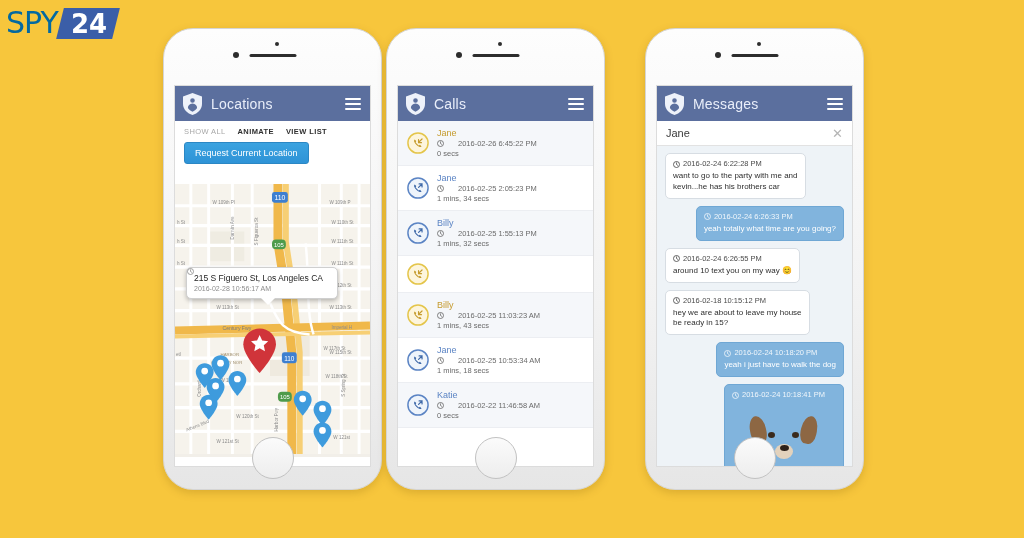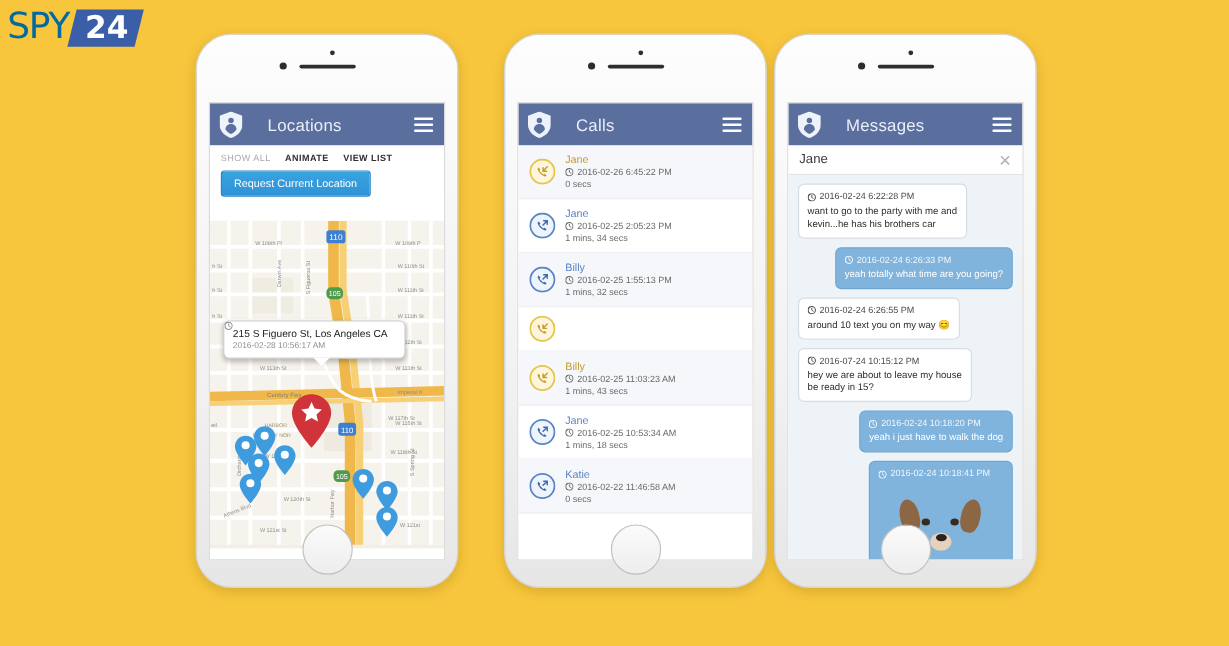--- a/index.html
+++ b/index.html
@@ -27,21 +27,21 @@
 
   
   .phone {
     position: absolute; top: 28px; width: 219px; height: 462px;
     background: linear-gradient(180deg,#fdfdfd 0%,#f2f2f2 60%,#e6e6e6 100%);
     border-radius: 30px;
     border: 1px solid #d5d5d5;
     box-shadow: 0 3px 9px rgba(120,80,0,0.22);
   }
   .phone.p1 { left: 163px; }
-  .phone.p2 { left: 420px; }
+  .phone.p2 { left: 386px; }
   .phone.p3 { left: 645px; }
 
   .notch { position: absolute; top: 0; left: 0; right: 0; height: 56px; }
   .speaker {
     position: absolute; top: 25px; left: 50%; transform: translateX(-50%);
     width: 47px; height: 3px; background: #2d2d2d; border-radius: 2px;
   }
   .cam {
     position: absolute; top: 23px; left: 50%; margin-left: -40px;
     width: 6px; height: 6px; background: #2d2d2d; border-radius: 50%;
@@ -64,21 +64,21 @@
   }
 
   
   .appbar {
     height: 35px; background: #5b6f9e;
     display: flex; align-items: center; padding: 0 8px;
     position: relative;
   }
   .shield { width: 19px; height: 22px; flex: 0 0 19px; }
   .appbar-title {
-    color: #e9eefa; font-size: 14px; margin-left: 21px; letter-spacing: .2px;
+    color: #e9eefa; font-size: 14px; margin-left: 9px; letter-spacing: .2px;
   }
   .burger {
     position: absolute; right: 9px; top: 50%; transform: translateY(-50%);
     width: 16px; height: 12px; display: flex; flex-direction: column;
     justify-content: space-between; cursor: pointer;
   }
   .burger i { display: block; height: 2px; background: #fff; border-radius: 1px; }
 
   
   .loc-tabs {
@@ -114,21 +114,21 @@
   .calls-list { height: 347px; overflow: hidden; background: #fff; }
   .call-row {
     display: flex; align-items: center; gap: 8px;
     padding: 7px 9px; border-bottom: 1px solid #eceef2;
   }
   .call-row.alt { background: #f5f7fa; }
   .call-icon { width: 22px; height: 22px; flex: 0 0 22px; }
   .call-meta { min-width: 0; }
   .call-name { font-size: 9px; color: #5b84c4; margin-bottom: 1px; }
   .call-name.amber { color: #c59b2e; }
-  .call-time { font-size: 7.5px; color: #6a6a6a; display: flex; align-items: center; gap: 3px; }
+  .call-time { font-size: 7.5px; color: #6a6a6a; display: flex; align-items: center; gap: 14px; }
   .call-dur { font-size: 7.5px; color: #6a6a6a; margin-top: 1px; }
 
   
   .conv-bar {
     height: 25px; background: #fff; border-bottom: 1px solid #e2e2e2;
     display: flex; align-items: center; justify-content: space-between;
     padding: 0 9px;
   }
   .conv-name { font-size: 11px; color: #3b3b3b; }
   .conv-close { font-size: 13px; color: #b4b4b4; cursor: pointer; line-height: 1; }
@@ -558,21 +558,21 @@
         </div>
         <div class="bubble-text">around 10 text you on my way 😊</div>
       </div>
 
       <div class="bubble in">
         <div class="bubble-time">
           <svg class="clock" viewBox="0 0 10 10">
               <circle cx="5" cy="5" r="4.3" fill="none" stroke="#4a4a4a" stroke-width="1.2"></circle>
               <path d="M5 2.6 V5 L6.8 6.2" stroke="#4a4a4a" stroke-width="1.1" fill="none" stroke-linecap="round"></path>
             </svg>
-          <span>2016-07-24 10:15:12 PM</span>
+          <span>2016-02-18 10:15:12 PM</span>
         </div>
         <div class="bubble-text">hey we are about to leave my house
 be ready in 15?</div>
       </div>
 
       <div class="bubble out">
         <div class="bubble-time">
           <svg class="clock" viewBox="0 0 10 10">
               <circle cx="5" cy="5" r="4.3" fill="none" stroke="#f0f6fb" stroke-width="1.2"></circle>
               <path d="M5 2.6 V5 L6.8 6.2" stroke="#f0f6fb" stroke-width="1.1" fill="none" stroke-linecap="round"></path>

